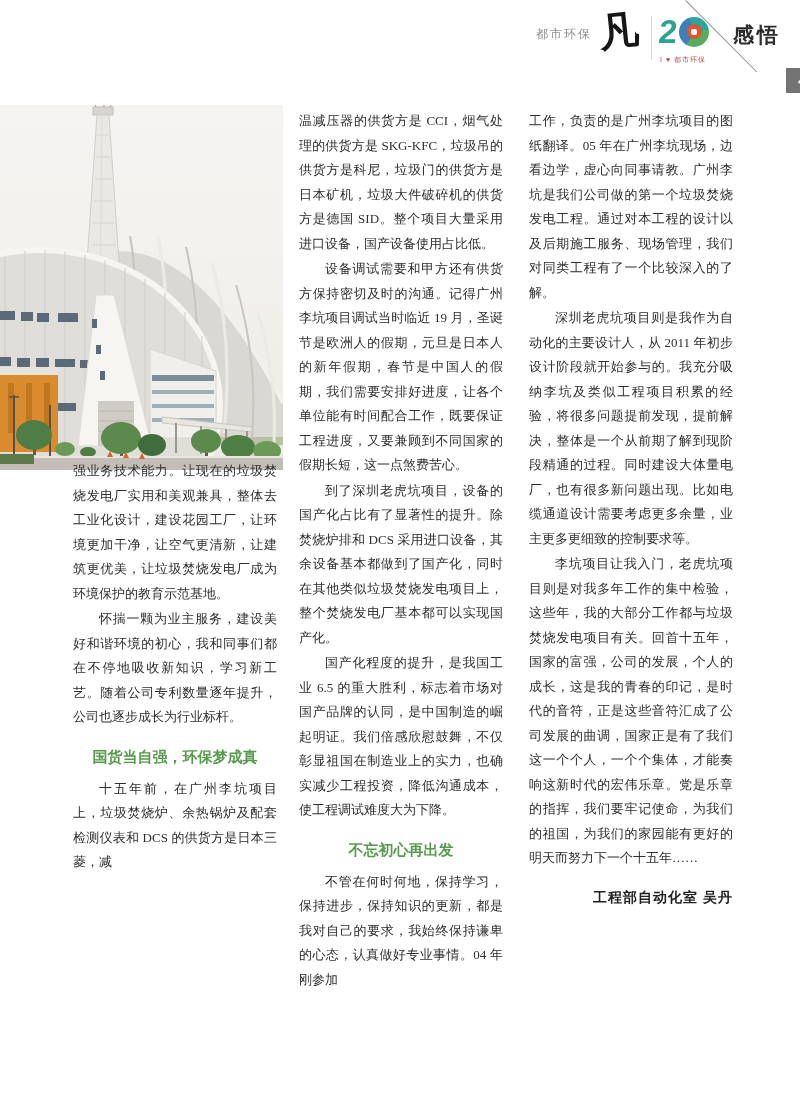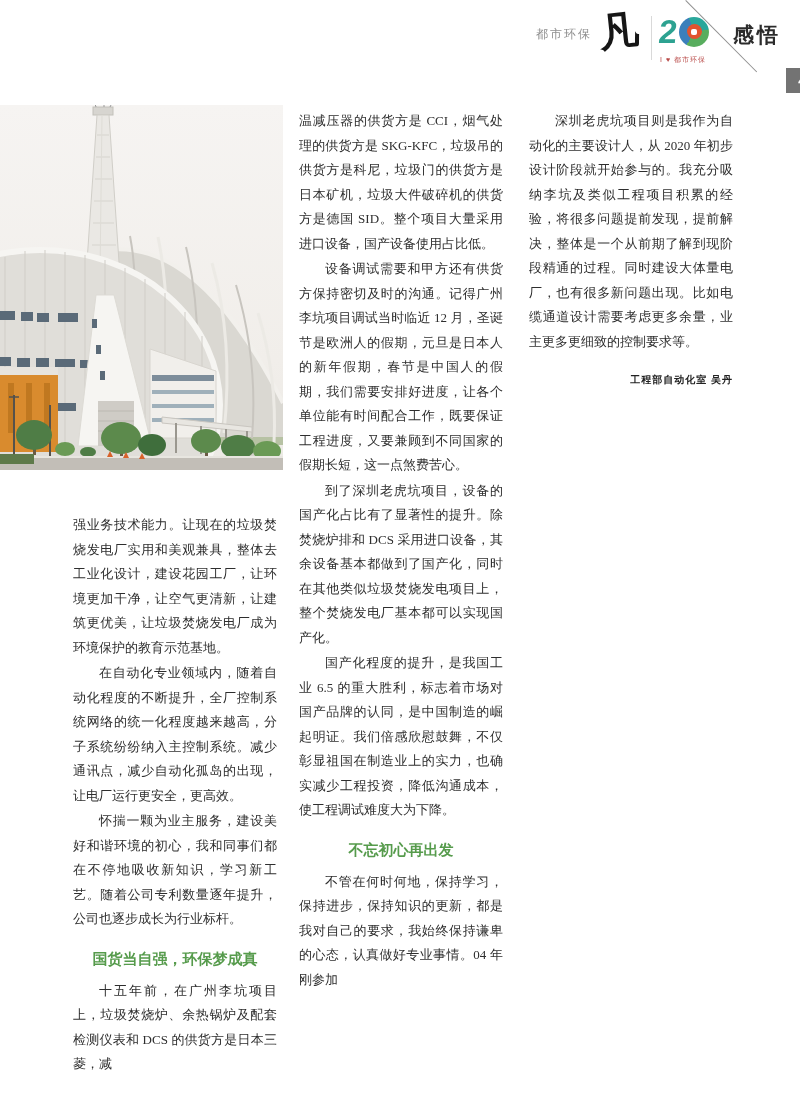--- a/index.html
+++ b/index.html
@@ -35,22 +35,22 @@
          background:linear-gradient(#f6f4f2 0%,#f1eeea 70%,#eceae5 100%);}
   
   .col{position:absolute;width:206px;font-size:13px;line-height:24.5px;color:#2e2e2e;
        text-align:justify;}
   .col p{margin:1px;}
   .col p.indent{text-indent:2em;}
   .col p.no-indent{text-indent:0;}
   .col h3.col-heading{font-family:"Liberation Sans","DejaVu Sans",sans-serif;font-size:15px;
        color:#569b4c;text-align:center;font-weight:bold;margin:16px 0 9px 0;line-height:22px;}
   .col p.signature{font-family:"Liberation Sans","DejaVu Sans",sans-serif;font-weight:bold;
-       text-align:right;font-size:10px;margin-top:14px;color:#222222;letter-spacing:1px;text-indent:0;}
-  #col-1{left:72px;top:512px;}
+       text-align:right;font-size:14px;margin-top:14px;color:#222222;letter-spacing:1px;text-indent:0;}
+  #col-1{left:72px;top:458px;}
   #col-2{left:298px;top:108px;}
   #col-3{left:528px;top:108px;}
 </style>
 </head>
 <body>
 
 <div class="page">
 
   <div class="brand">都市环保</div>
   <div class="calligraphy">凡</div>
@@ -180,31 +180,32 @@
       <line x1="0" y1="352" x2="283" y2="352" stroke="#e8e6e0" stroke-width="2"></line>
       <rect x="0" y="349" width="34" height="10" fill="#5e7a4a"></rect>
       <polygon points="110,346 113,352 107,352" fill="#d8622a"></polygon>
       <polygon points="126,347 129,353 123,353" fill="#d8622a"></polygon>
       <polygon points="142,348 145,354 139,354" fill="#d8622a"></polygon>
     </svg>
   </div>
 
   <div class="col" id="col-1">
       <p class="no-indent">强业务技术能力。让现在的垃圾焚烧发电厂实用和美观兼具，整体去工业化设计，建设花园工厂，让环境更加干净，让空气更清新，让建筑更优美，让垃圾焚烧发电厂成为环境保护的教育示范基地。</p>
-      <p class="indent">在自动化专业领域内，随着自动化程度的不断提升，全厂控制系统网络的统一化程度越来越高，分子系统纷纷纳入主控制系统。减少通讯点，减少自动化孤岛的出现，让电厂运行更安全，更高效。</p>
       <p class="indent">怀揣一颗为业主服务，建设美好和谐环境的初心，我和同事们都在不停地吸收新知识，学习新工艺。随着公司专利数量逐年提升，公司也逐步成长为行业标杆。</p>
       <h3 class="col-heading">国货当自强，环保梦成真</h3>
       <p class="indent">十五年前，在广州李坑项目上，垃圾焚烧炉、余热锅炉及配套检测仪表和 DCS 的供货方是日本三菱，减</p>
     </div>
   <div class="col" id="col-2">
       <p class="no-indent">温减压器的供货方是 CCI，烟气处理的供货方是 SKG-KFC，垃圾吊的供货方是科尼，垃圾门的供货方是日本矿机，垃圾大件破碎机的供货方是德国 SID。整个项目大量采用进口设备，国产设备使用占比低。</p>
-      <p class="indent">设备调试需要和甲方还有供货方保持密切及时的沟通。记得广州李坑项目调试当时临近 12 月，圣诞节是欧洲人的假期，元旦是日本人的新年假期，春节是中国人的假期，我们需要安排好进度，让各个单位能有时间配合工作，既要保证工程进度，又要兼顾到不同国家的假期长短，这一点煞费苦心。</p>
+      <p class="indent">设备调试需要和甲方还有供货方保持密切及时的沟通。记得广州李坑项目调试当时临近 19 月，圣诞节是欧洲人的假期，元旦是日本人的新年假期，春节是中国人的假期，我们需要安排好进度，让各个单位能有时间配合工作，既要保证工程进度，又要兼顾到不同国家的假期长短，这一点煞费苦心。</p>
       <p class="indent">到了深圳老虎坑项目，设备的国产化占比有了显著性的提升。除焚烧炉排和 DCS 采用进口设备，其余设备基本都做到了国产化，同时在其他类似垃圾焚烧发电项目上，整个焚烧发电厂基本都可以实现国产化。</p>
       <p class="indent">国产化程度的提升，是我国工业 6.5 的重大胜利，标志着市场对国产品牌的认同，是中国制造的崛起明证。我们倍感欣慰鼓舞，不仅彰显祖国在制造业上的实力，也确实减少工程投资，降低沟通成本，使工程调试难度大为下降。</p>
       <h3 class="col-heading">不忘初心再出发</h3>
       <p class="indent">不管在何时何地，保持学习，保持进步，保持知识的更新，都是我对自己的要求，我始终保持谦卑的心态，认真做好专业事情。04 年刚参加</p>
     </div>
   <div class="col" id="col-3">
-      <p class="indent">深圳老虎坑项目则是我作为自动化的主要设计人，从 2020 年初步设计阶段就开始参与的。我充分吸纳李坑及类似工程项目积累的经验，将很多问题提前发现，提前解决，整体是一个从前期了解到现阶段精通的过程。同时建设大体量电厂，也有很多新问题出现。比如电缆通道设计需要考虑更多余量，业主更多更细致的控制要求等。</p>
+      <p class="no-indent">工作，负责的是广州李坑项目的图纸翻译。05 年在广州李坑现场，边看边学，虚心向同事请教。广州李坑是我们公司做的第一个垃圾焚烧发电工程。通过对本工程的设计以及后期施工服务、现场管理，我们对同类工程有了一个比较深入的了解。</p>
+      <p class="indent">深圳老虎坑项目则是我作为自动化的主要设计人，从 2011 年初步设计阶段就开始参与的。我充分吸纳李坑及类似工程项目积累的经验，将很多问题提前发现，提前解决，整体是一个从前期了解到现阶段精通的过程。同时建设大体量电厂，也有很多新问题出现。比如电缆通道设计需要考虑更多余量，业主更多更细致的控制要求等。</p>
+      <p class="indent">李坑项目让我入门，老虎坑项目则是对我多年工作的集中检验，这些年，我的大部分工作都与垃圾焚烧发电项目有关。回首十五年，国家的富强，公司的发展，个人的成长，这是我的青春的印记，是时代的音符，正是这些音符汇成了公司发展的曲调，国家正是有了我们这一个个人，一个个集体，才能奏响这新时代的宏伟乐章。党是乐章的指挥，我们要牢记使命，为我们的祖国，为我们的家园能有更好的明天而努力下一个十五年……</p>
       <p class="signature">工程部自动化室 吴丹</p>
     </div>
 
 </div>
 
 </body></html>

